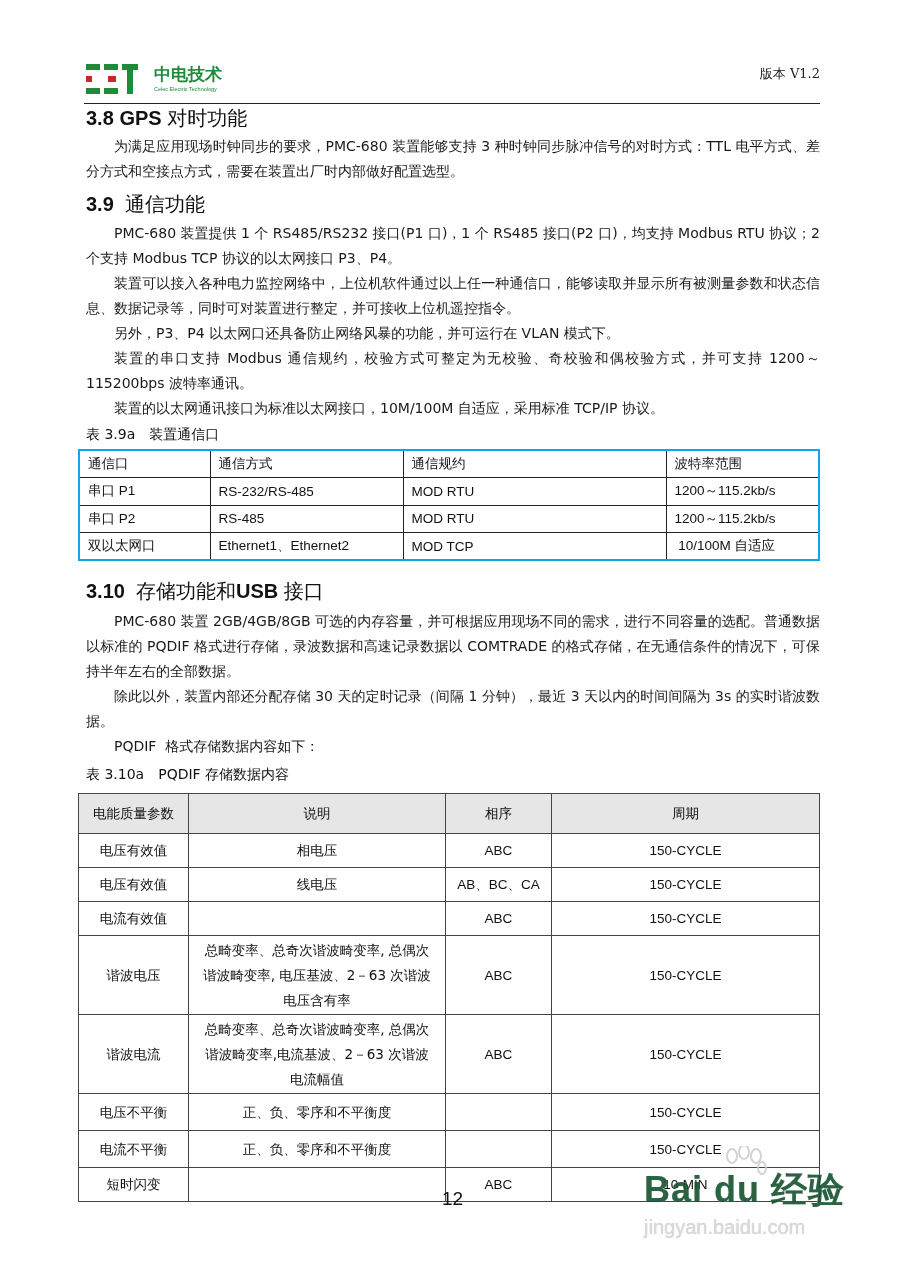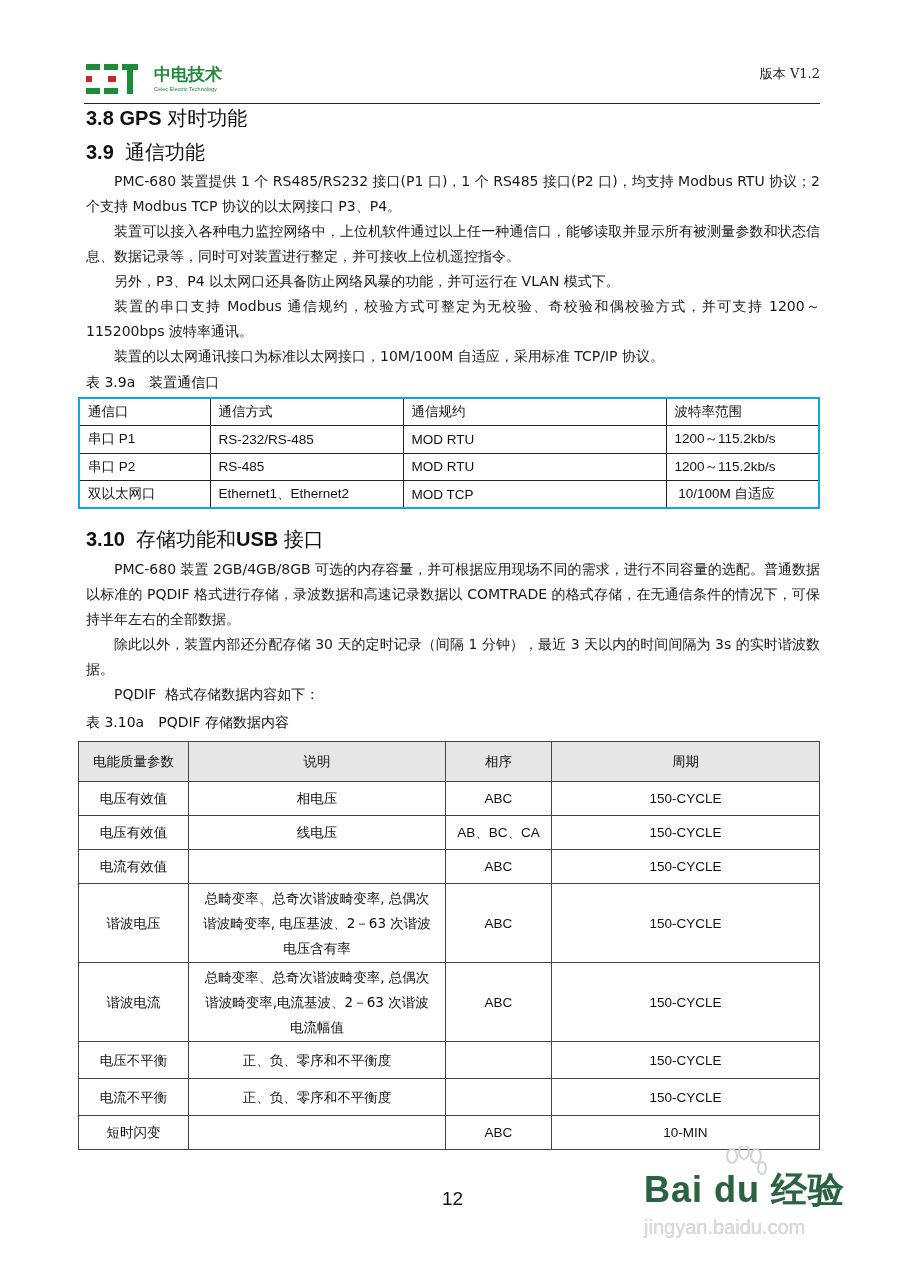--- a/index.html
+++ b/index.html
@@ -68,20 +68,21 @@
   <div class="header-right">
     <div class="l2">版本 V1.2</div>
   </div>
 </div>
 
 <div class="page">
 
   <h2 style="margin-top:0px;">
     <span>3.8</span> <span>GPS</span> <span class="cn">对时功能</span>
   </h2>
+  <p class="para" style="margin-top:2px;">为满足应用现场时钟同步的要求，PMC-680 装置能够支持 3 种时钟同步脉冲信号的对时方式：TTL 电平方式、差分方式和空接点方式，需要在装置出厂时内部做好配置选型。</p>
 
   <h2 style="margin-top:6px;">
     <span>3.9</span>&nbsp; <span class="cn">通信功能</span>
   </h2>
   <p class="para" style="margin-top:3px;">PMC-680 装置提供 1 个 RS485/RS232 接口(P1 口)，1 个 RS485 接口(P2 口)，均支持 Modbus RTU 协议；2 个支持 Modbus TCP 协议的以太网接口 P3、P4。</p>
   <p class="para">装置可以接入各种电力监控网络中，上位机软件通过以上任一种通信口，能够读取并显示所有被测量参数和状态信息、数据记录等，同时可对装置进行整定，并可接收上位机遥控指令。</p>
   <p class="para">另外，P3、P4 以太网口还具备防止网络风暴的功能，并可运行在 VLAN 模式下。</p>
   <p class="para">装置的串口支持 Modbus 通信规约，校验方式可整定为无校验、奇校验和偶校验方式，并可支持 1200～115200bps 波特率通讯。</p>
   <p class="para">装置的以太网通讯接口为标准以太网接口，10M/100M 自适应，采用标准 TCP/IP 协议。</p>
 

